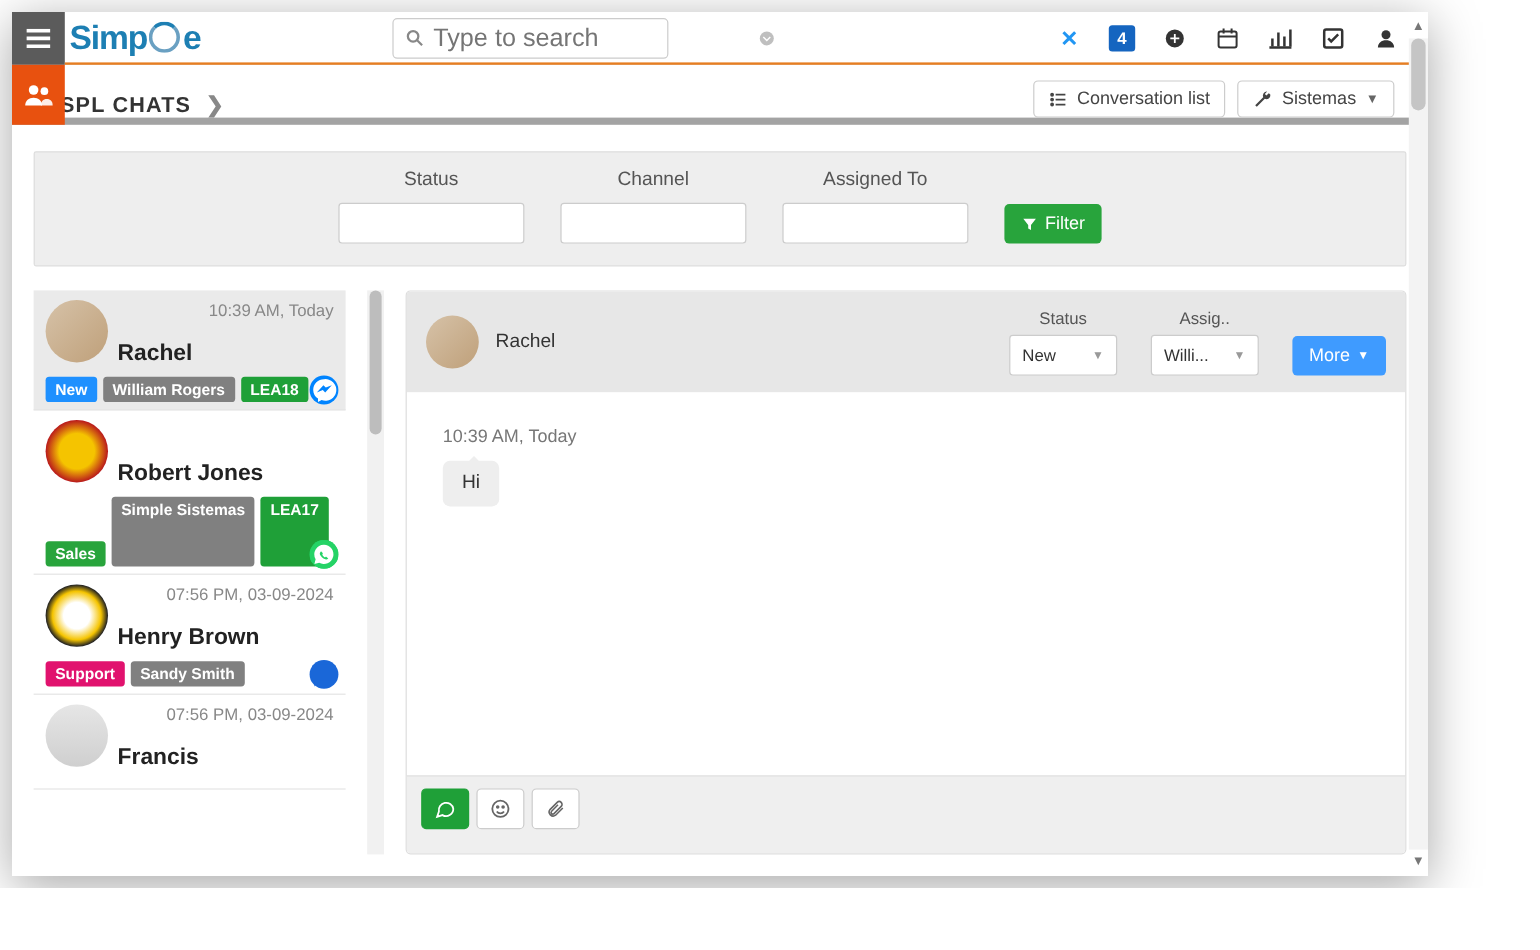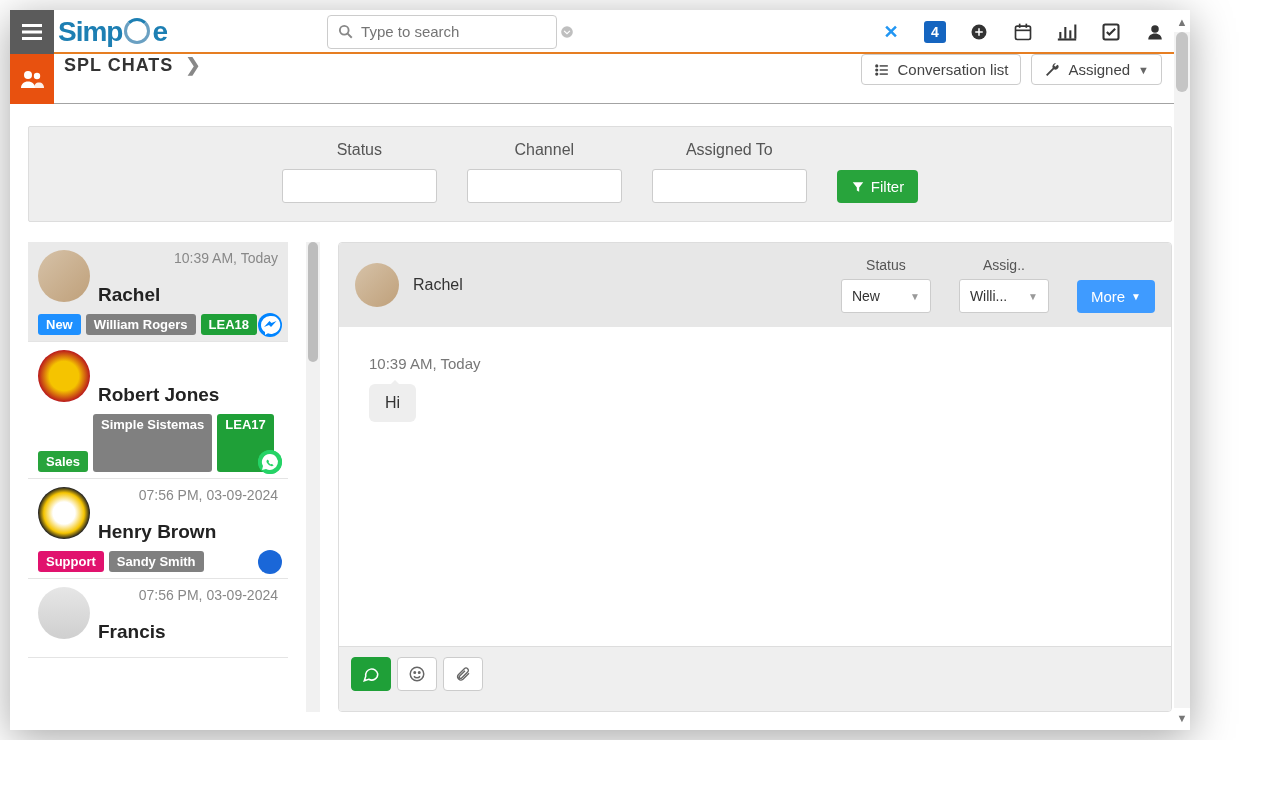--- a/index.html
+++ b/index.html
@@ -7,33 +7,33 @@
   .app-frame { position: relative; width: 1180px; height: 720px; margin: 10px; background: #fff; box-shadow: 0 8px 40px rgba(0,0,0,.35); }
 
   
   .topbar { display: flex; align-items: center; height: 44px; border-bottom: 1px solid #ddd; position: relative; }
   .hamburger { width: 44px; height: 44px; background: #5b5b5b; color: #fff; display: flex; align-items: center; justify-content: center; font-size: 22px; cursor: pointer; }
   .logo { display: flex; align-items: baseline; font-weight: 700; font-size: 28px; margin-left: 4px; color: #1d7fb3; letter-spacing: -1px; }
   .logo .wheel { display:inline-block; width:26px; height:26px; border:3px solid #6aa0c2; border-top-color:#1d7fb3; border-radius:50%; margin:0 2px; position:relative; top:3px; }
   .search-wrap { margin-left: 160px; }
   .search-box { width: 230px; height: 34px; border: 1px solid #ccc; border-radius: 4px; display: flex; align-items: center; padding: 0 10px; background: #fff; color: #888; }
   .search-box .mag { margin-right: 8px; }
-  .search-box input { border: none; outline: none; flex: 1; font-size: 15px; color: #555; background: transparent; }
+  .search-box input { border: none; outline: none; flex: 1; font-size: 21px; color: #555; background: transparent; }
   .top-icons { margin-left: auto; display: flex; gap: 22px; padding-right: 24px; align-items: center; }
   .top-icons .ticon { width: 22px; height: 22px; display: flex; align-items: center; justify-content: center; color: #333; cursor: pointer; }
   .ticon.fs { background:#1565c0; color:#fff; font-weight:700; font-size:14px; border-radius:3px; }
   .ticon.xo { font-weight:700; color:#2196f3; font-size:18px; }
   .accent-line { position:absolute; left:44px; right:0; bottom:-1px; height:2px; background:#e67e22; }
 
   
   .leftbar { position: absolute; left: 0; top: 44px; width: 44px; height: 50px; }
   .leftbar .sb-btn { width:44px; height:50px; background:#e8510f; color:#fff; display:flex; align-items:center; justify-content:center; font-size:20px; }
 
   
-  .subheader { display:flex; align-items:flex-start; height:50px; padding-left:54px; border-bottom:1px solid #a3a3a3; }
+  .subheader { display:flex; align-items:flex-end; height:50px; padding-left:40px; border-bottom:6px solid #a3a3a3; }
   .page-title { font-weight:700; font-size:18px; letter-spacing:1px; color:#333; font-family: "Segoe UI", Arial; }
   .page-title .chev { color:#888; margin-left:6px; }
   .sub-actions { margin-left:auto; display:flex; gap:10px; padding-right:28px; }
   .btn { border:1px solid #ccc; background:#fff; padding:6px 12px; border-radius:4px; font-size:15px; color:#444; display:inline-flex; align-items:center; gap:8px; cursor:pointer; }
 
   
   .filter-bar { background:#eeeeee; border:1px solid #ddd; margin:22px 18px 0 18px; padding:14px 18px 18px; border-radius:2px; display:flex; gap:30px; justify-content:center; align-items:flex-end; }
   .ffield { display:flex; flex-direction:column; align-items:center; }
   .ffield label { font-size:16px; color:#555; margin-bottom:10px; }
   .ffield input { width:155px; height:34px; border:1px solid #ccc; border-radius:3px; padding:0 8px; }
@@ -202,21 +202,21 @@
             <circle cx="3" cy="5" r="1.5" fill="#444"></circle>
             <circle cx="3" cy="12" r="1.5" fill="#444"></circle>
             <circle cx="3" cy="19" r="1.5" fill="#444"></circle>
           </svg>
         <span>Conversation list</span>
       </button>
       <button class="btn">
         <svg width="16" height="16" viewBox="0 0 24 24" fill="#444">
             <path d="M22 6a5 5 0 0 1-7 5L5 21l-2-2L13 9a5 5 0 0 1 5-7l-3 3 2 2 3-3a5 5 0 0 1 2 2z"></path>
           </svg>
-        <span>Assigned</span>
+        <span>Sistemas</span>
         <span style="font-size:11px;color:#666">▼</span>
       </button>
     </div>
   </div>
 
   <div class="filter-bar">
     <div class="ffield">
       <label>Status</label>
       <input style="">
     </div>

